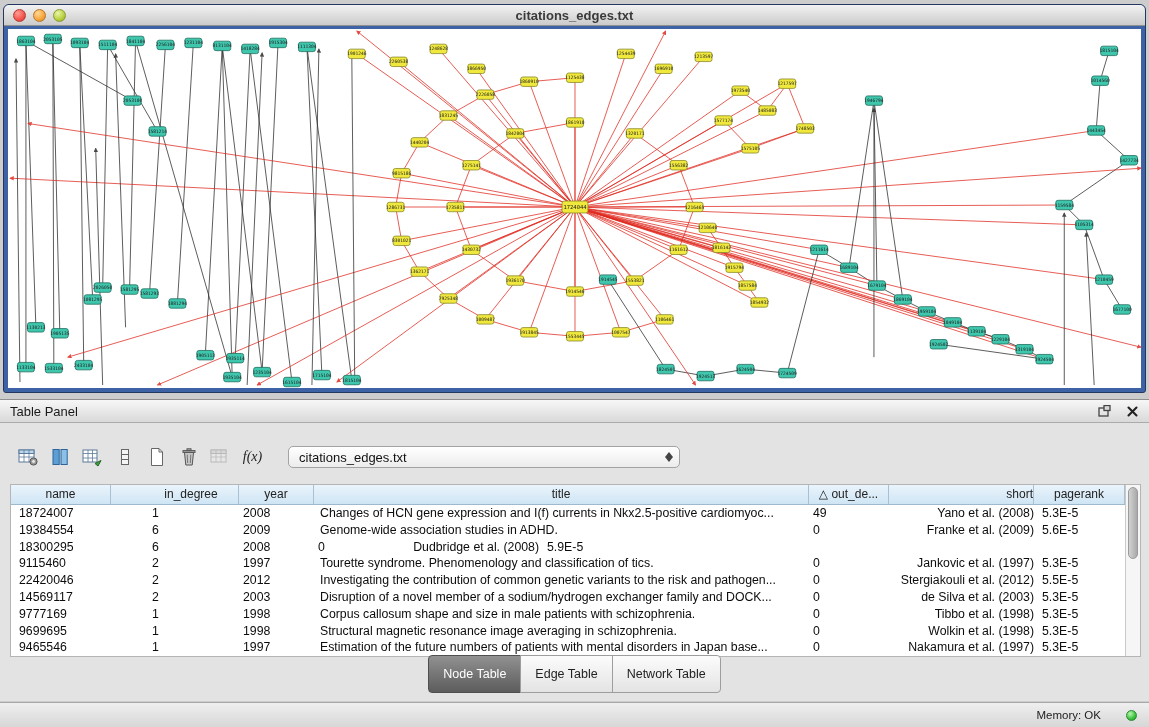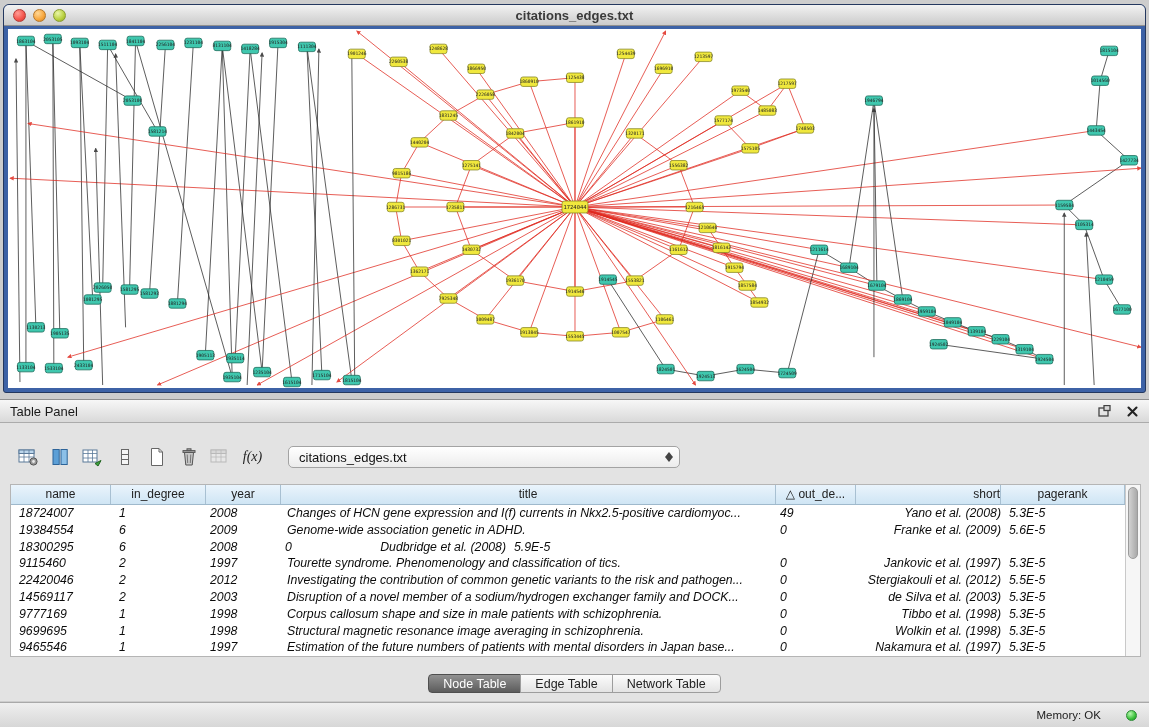--- a/index.html
+++ b/index.html
@@ -43,37 +43,37 @@
   .dd-arrows svg { display:block; }
 
   .table-wrap { position:absolute; top:84px; left:10px; right:8px; bottom:44px;
                 background:#fff; border:1px solid #b5b5b5; display:flex; overflow:hidden; }
   .table-main { flex:1; display:flex; flex-direction:column; overflow:hidden; }
   .thead { display:flex; height:20px; flex:0 0 auto; background:linear-gradient(#eaf4fc,#cfe5f4);
            border-bottom:1px solid #9fb9cc; }
   .th { font-size:12px; color:#222; text-align:center; line-height:19px;
         border-right:1px solid #a8c0d2; overflow:hidden; white-space:nowrap; }
   .tbody { flex:1; }
-  .tr { display:flex; height:16.8px; line-height:16.8px;font-style:italic; }
+  .tr { display:flex; height:16.8px; line-height:16.8px; }
   .td { font-size:12.3px; color:#0c0c0c; overflow:hidden; white-space:nowrap; }
   .c0 { width:100px; padding-left:8px; }
-  .c1 { width:95px;  padding-left:8px; }
+  .c1 { width:95px;  padding-left:8px;margin-left:33px; }
   .c2 { width:75px;  padding-left:4px; }
   .c3 { width:495px; padding-left:6px; }
   .c4 { width:80px;  padding-left:4px; }
   .c5 { width:145px; text-align:right; }
   .c6 { flex:1; padding-left:8px; text-align:left; }
   .th.c0,.th.c1,.th.c2,.th.c3,.th.c4,.th.c6 { padding-left:0; text-align:center; }
 
   .vscroll { width:15px; background:#f6f6f6; border-left:1px solid #c9c9c9; position:relative; flex:0 0 auto; }
   .thumb { position:absolute; top:2px; left:2px; right:2px; height:72px;
            background:linear-gradient(90deg,#d2d2d2,#a9a9a9); border:1px solid #9b9b9b; border-radius:6px; }
 
   .tabs { position:absolute; bottom:8px; left:0; right:0; display:flex; justify-content:center; }
-  .tab { height:19px; padding:0 14px; font-size:12.5px; color:#222;
+  .tab { height:38px; padding:0 14px; font-size:12.5px; color:#222;
          background:linear-gradient(#fcfcfc,#e3e3e3); border:1px solid #9d9d9d; margin-left:-1px; }
   .tab:first-child { border-radius:4px 0 0 4px; margin-left:0; }
   .tab:last-child  { border-radius:0 4px 4px 0; }
   .tab.sel { background:linear-gradient(#919191,#5c5c5c); color:#fff; border-color:#4f4f4f; }
 
   
   .statusbar { position:absolute; left:0; top:702px; width:1149px; height:25px;
                background:linear-gradient(#efefef,#d7d7d7); border-top:1px solid #a9a9a9;
                display:flex; align-items:center; justify-content:flex-end;
                padding-right:12px; gap:25px; font-size:11.5px; color:#222; }
@@ -782,21 +782,21 @@
                 <div class="td c2">2008</div>
                 <div class="td c3">Changes of HCN gene expression and I(f) currents in Nkx2.5-positive cardiomyoc...</div>
                 <div class="td c4">49</div>
                 <div class="td c5">Yano et al. (2008)</div>
                 <div class="td c6">5.3E-5</div>
               </div>
               <div class="tr">
                 <div class="td c0">19384554</div>
                 <div class="td c1">6</div>
                 <div class="td c2">2009</div>
-                <div class="td c3">Genome-wide association genetic in ADHD.</div>
+                <div class="td c3">Genome-wide association studies in ADHD.</div>
                 <div class="td c4">0</div>
                 <div class="td c5">Franke et al. (2009)</div>
                 <div class="td c6">5.6E-5</div>
               </div>
               <div class="tr">
                 <div class="td c0">18300295</div>
                 <div class="td c1">6</div>
                 <div class="td c2">2008</div>
                 <div class="td c4">0</div>
                 <div class="td c5">Dudbridge et al. (2008)</div>

